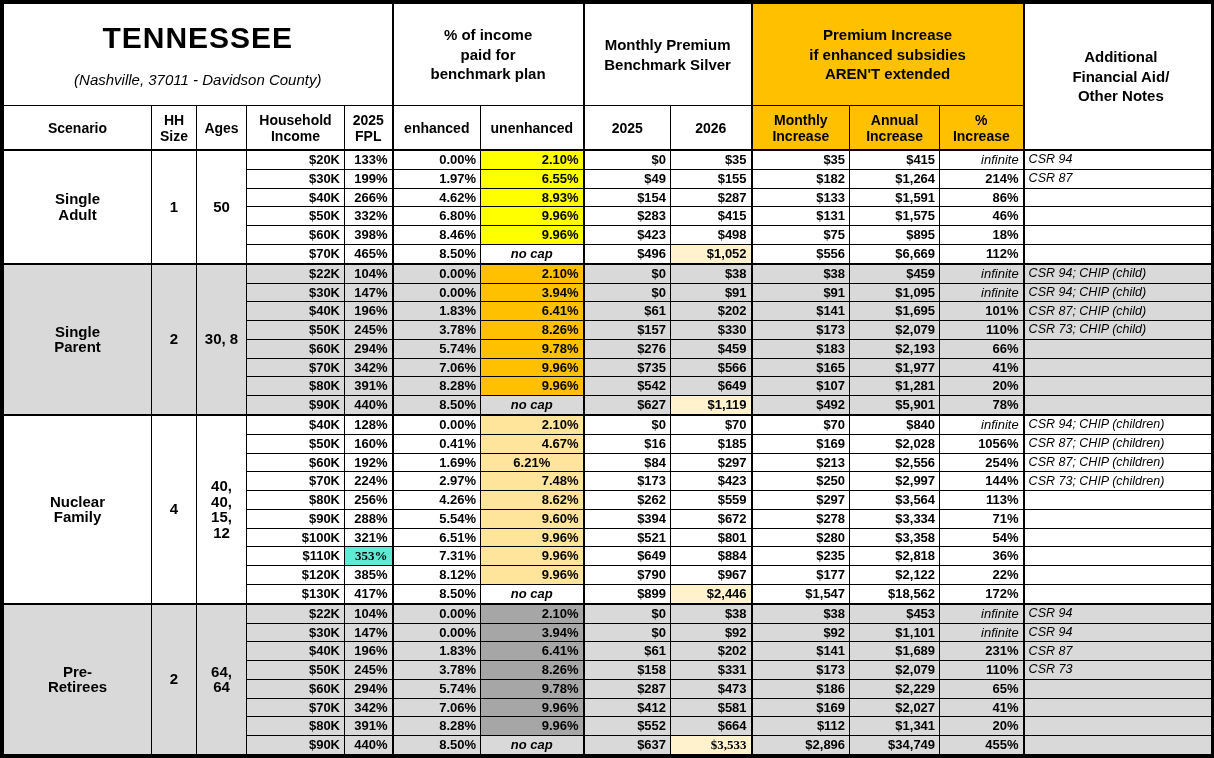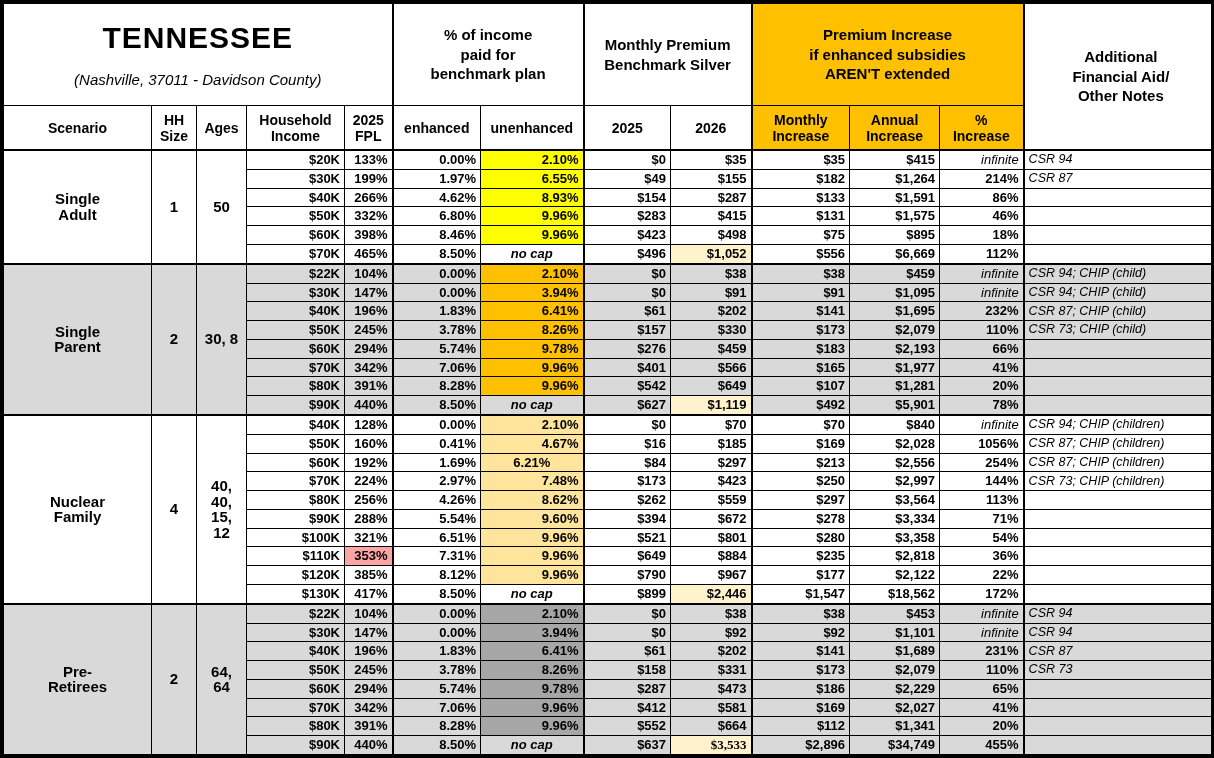--- a/index.html
+++ b/index.html
@@ -209,21 +209,21 @@
         </tr>
         <tr>
           <td class="num" style="background: rgb(217, 217, 217);">$40K</td>
           <td class="num" style="background: rgb(217, 217, 217);">196%</td>
           <td class="thickL num" style="background: rgb(217, 217, 217);">1.83%</td>
           <td class="num" style="background: rgb(255, 192, 0);">6.41%</td>
           <td class="thickL num" style="background: rgb(217, 217, 217);">$61</td>
           <td class="num" style="background: rgb(217, 217, 217);">$202</td>
           <td class="thickL num" style="background: rgb(217, 217, 217);">$141</td>
           <td class="num" style="background: rgb(217, 217, 217);">$1,695</td>
-          <td class="num" style="background: rgb(217, 217, 217);">232%</td>
+          <td class="num" style="background: rgb(217, 217, 217);">101%</td>
           <td class="thickL notes" style="background: rgb(217, 217, 217);">CSR 87; CHIP (child)</td>
         </tr>
         <tr>
           <td class="num" style="background: rgb(217, 217, 217);">$50K</td>
           <td class="num" style="background: rgb(217, 217, 217);">245%</td>
           <td class="thickL num" style="background: rgb(217, 217, 217);">3.78%</td>
           <td class="num" style="background: rgb(255, 192, 0);">8.26%</td>
           <td class="thickL num" style="background: rgb(217, 217, 217);">$157</td>
           <td class="num" style="background: rgb(217, 217, 217);">$330</td>
           <td class="thickL num" style="background: rgb(217, 217, 217);">$173</td>
@@ -241,21 +241,21 @@
           <td class="thickL num" style="background: rgb(217, 217, 217);">$183</td>
           <td class="num" style="background: rgb(217, 217, 217);">$2,193</td>
           <td class="num" style="background: rgb(217, 217, 217);">66%</td>
           <td class="thickL notes" style="background: rgb(217, 217, 217);"></td>
         </tr>
         <tr>
           <td class="num" style="background: rgb(217, 217, 217);">$70K</td>
           <td class="num" style="background: rgb(217, 217, 217);">342%</td>
           <td class="thickL num" style="background: rgb(217, 217, 217);">7.06%</td>
           <td class="num" style="background: rgb(255, 192, 0);">9.96%</td>
-          <td class="thickL num" style="background: rgb(217, 217, 217);">$401</td>
+          <td class="thickL num" style="background: rgb(217, 217, 217);">$735</td>
           <td class="num" style="background: rgb(217, 217, 217);">$566</td>
           <td class="thickL num" style="background: rgb(217, 217, 217);">$165</td>
           <td class="num" style="background: rgb(217, 217, 217);">$1,977</td>
           <td class="num" style="background: rgb(217, 217, 217);">41%</td>
           <td class="thickL notes" style="background: rgb(217, 217, 217);"></td>
         </tr>
         <tr>
           <td class="num" style="background: rgb(217, 217, 217);">$80K</td>
           <td class="num" style="background: rgb(217, 217, 217);">391%</td>
           <td class="thickL num" style="background: rgb(217, 217, 217);">8.28%</td>
@@ -363,21 +363,21 @@
           <td class="num" style="background: rgb(255, 228, 155);">9.96%</td>
           <td class="thickL num" style="background: rgb(255, 255, 255);">$521</td>
           <td class="num" style="background: rgb(255, 255, 255);">$801</td>
           <td class="thickL num" style="background: rgb(255, 255, 255);">$280</td>
           <td class="num" style="background: rgb(255, 255, 255);">$3,358</td>
           <td class="num" style="background: rgb(255, 255, 255);">54%</td>
           <td class="thickL notes" style="background: rgb(255, 255, 255);"></td>
         </tr>
         <tr>
           <td class="num" style="background: rgb(255, 255, 255);">$110K</td>
-          <td class="num" style="background: #fca5a5;">353%</td>
+          <td class="num" style="background: #5eead4; font-family: Liberation Serif, serif;">353%</td>
           <td class="thickL num" style="background: rgb(255, 255, 255);">7.31%</td>
           <td class="num" style="background: rgb(255, 228, 155);">9.96%</td>
           <td class="thickL num" style="background: rgb(255, 255, 255);">$649</td>
           <td class="num" style="background: rgb(255, 255, 255);">$884</td>
           <td class="thickL num" style="background: rgb(255, 255, 255);">$235</td>
           <td class="num" style="background: rgb(255, 255, 255);">$2,818</td>
           <td class="num" style="background: rgb(255, 255, 255);">36%</td>
           <td class="thickL notes" style="background: rgb(255, 255, 255);"></td>
         </tr>
         <tr>

